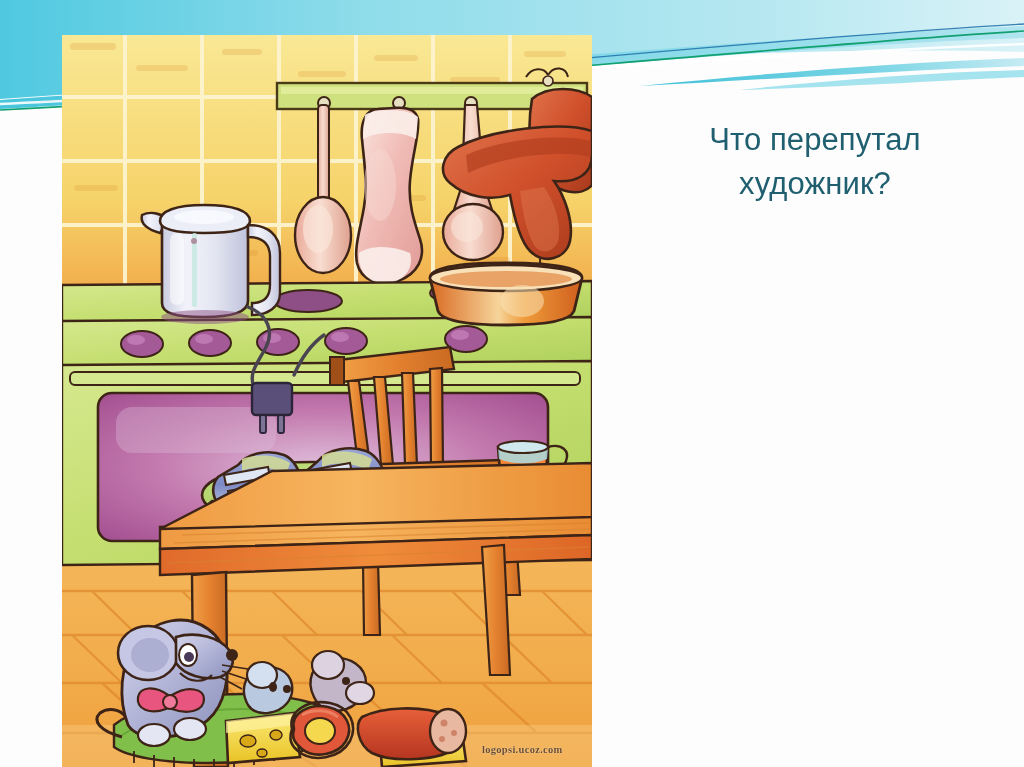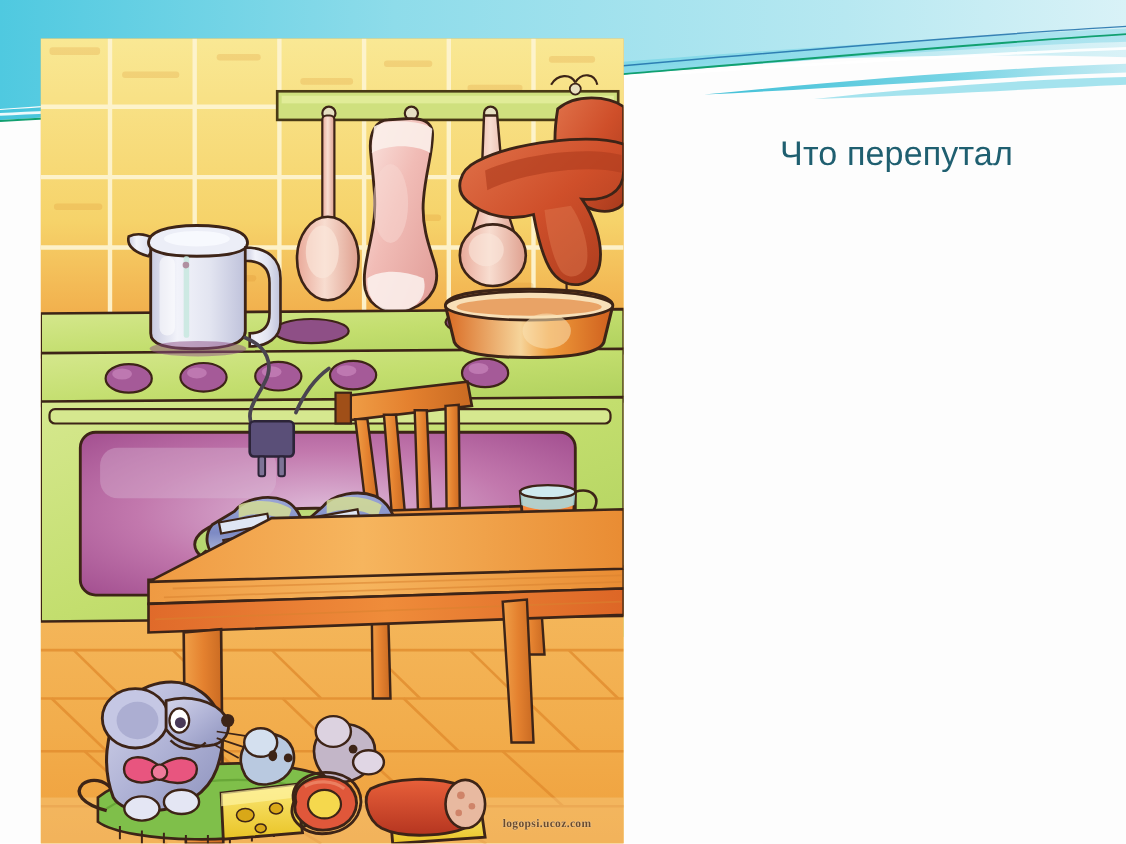--- a/index.html
+++ b/index.html
@@ -15,21 +15,21 @@
     overflow:hidden;
   }
   
   #deco-swoosh{
     position:absolute;left:0;top:0;width:1024px;height:130px;
     pointer-events:none;
   }
   
   #picture-frame{
     position:absolute;
-    left:37px;top:35px;width:530px;height:732px;
+    left:62px;top:35px;width:530px;height:732px;
     overflow:hidden;
     background:#f6c96a;
   }
   #kitchen-illustration{display:block;width:530px;height:732px;}
   
   #title-block{
     position:absolute;
     left:620px;top:118px;width:390px;
     text-align:center;
     color:#1f5f70;
@@ -573,15 +573,16 @@
         <path d="M240,680 C250,674 266,674 276,682" fill="none" stroke="#f09070" stroke-width="3" opacity=".7"></path>
       </g>
 
     </svg>
 
     <div id="watermark" style="position:absolute;left:420px;top:709px;">logopsi.ucoz.com</div>
   </div>
 
   <div id="title-block">
     <span class="ln">Что перепутал</span>
+    <span class="ln">художник?</span>
   </div>
 
 </div>
 
 </body></html>

